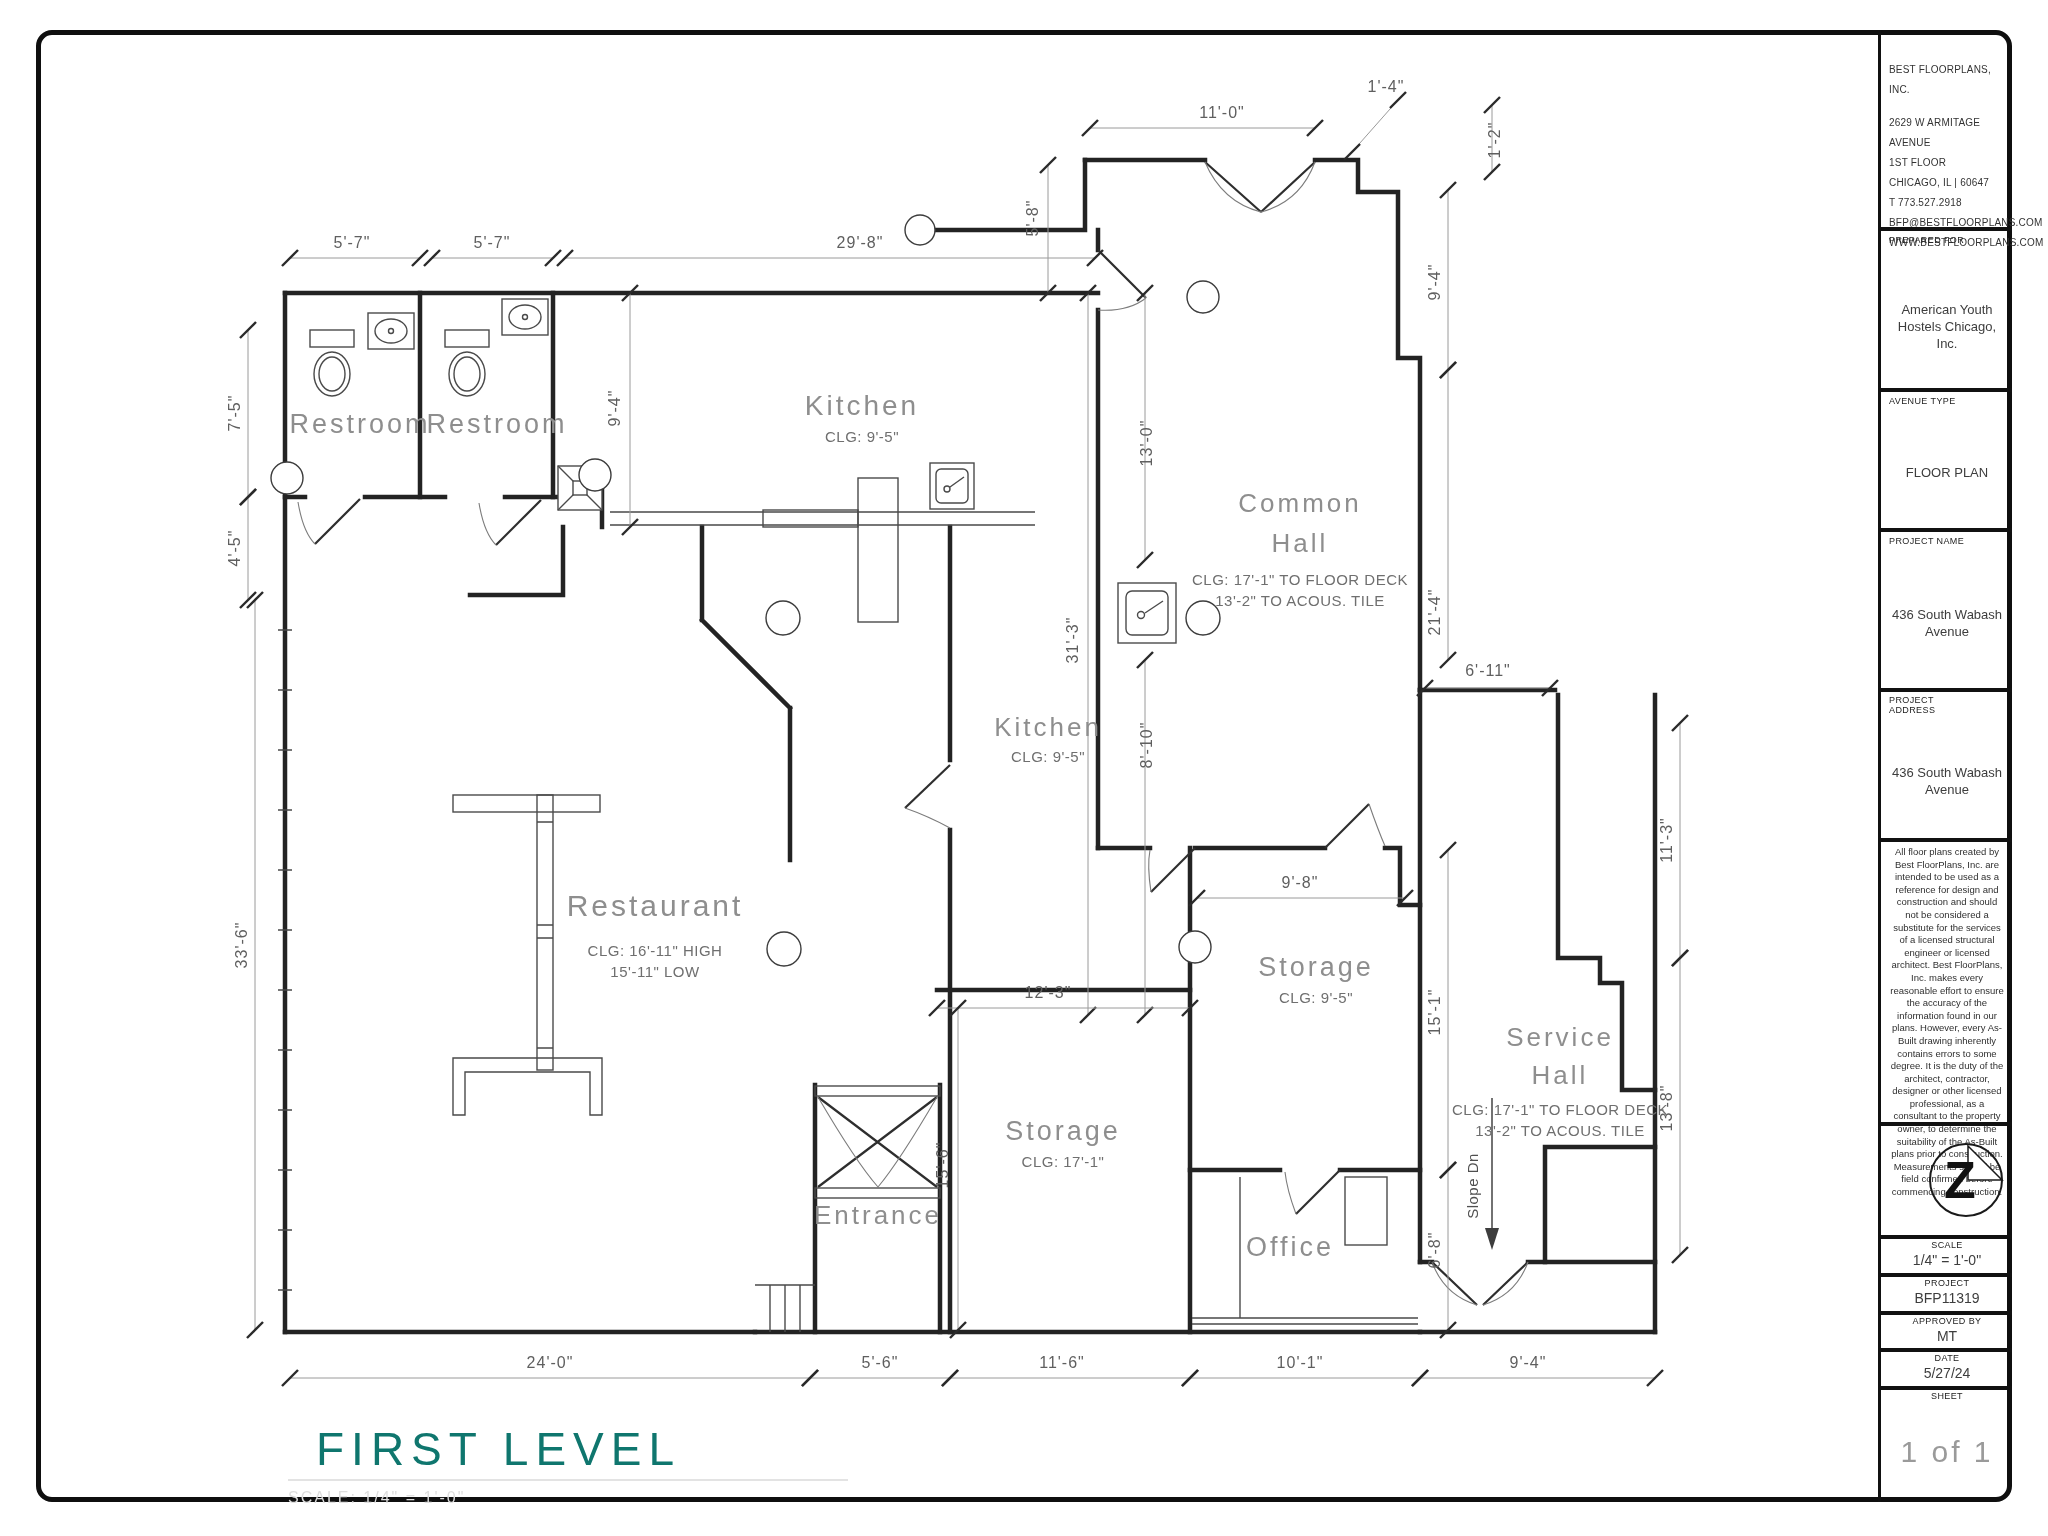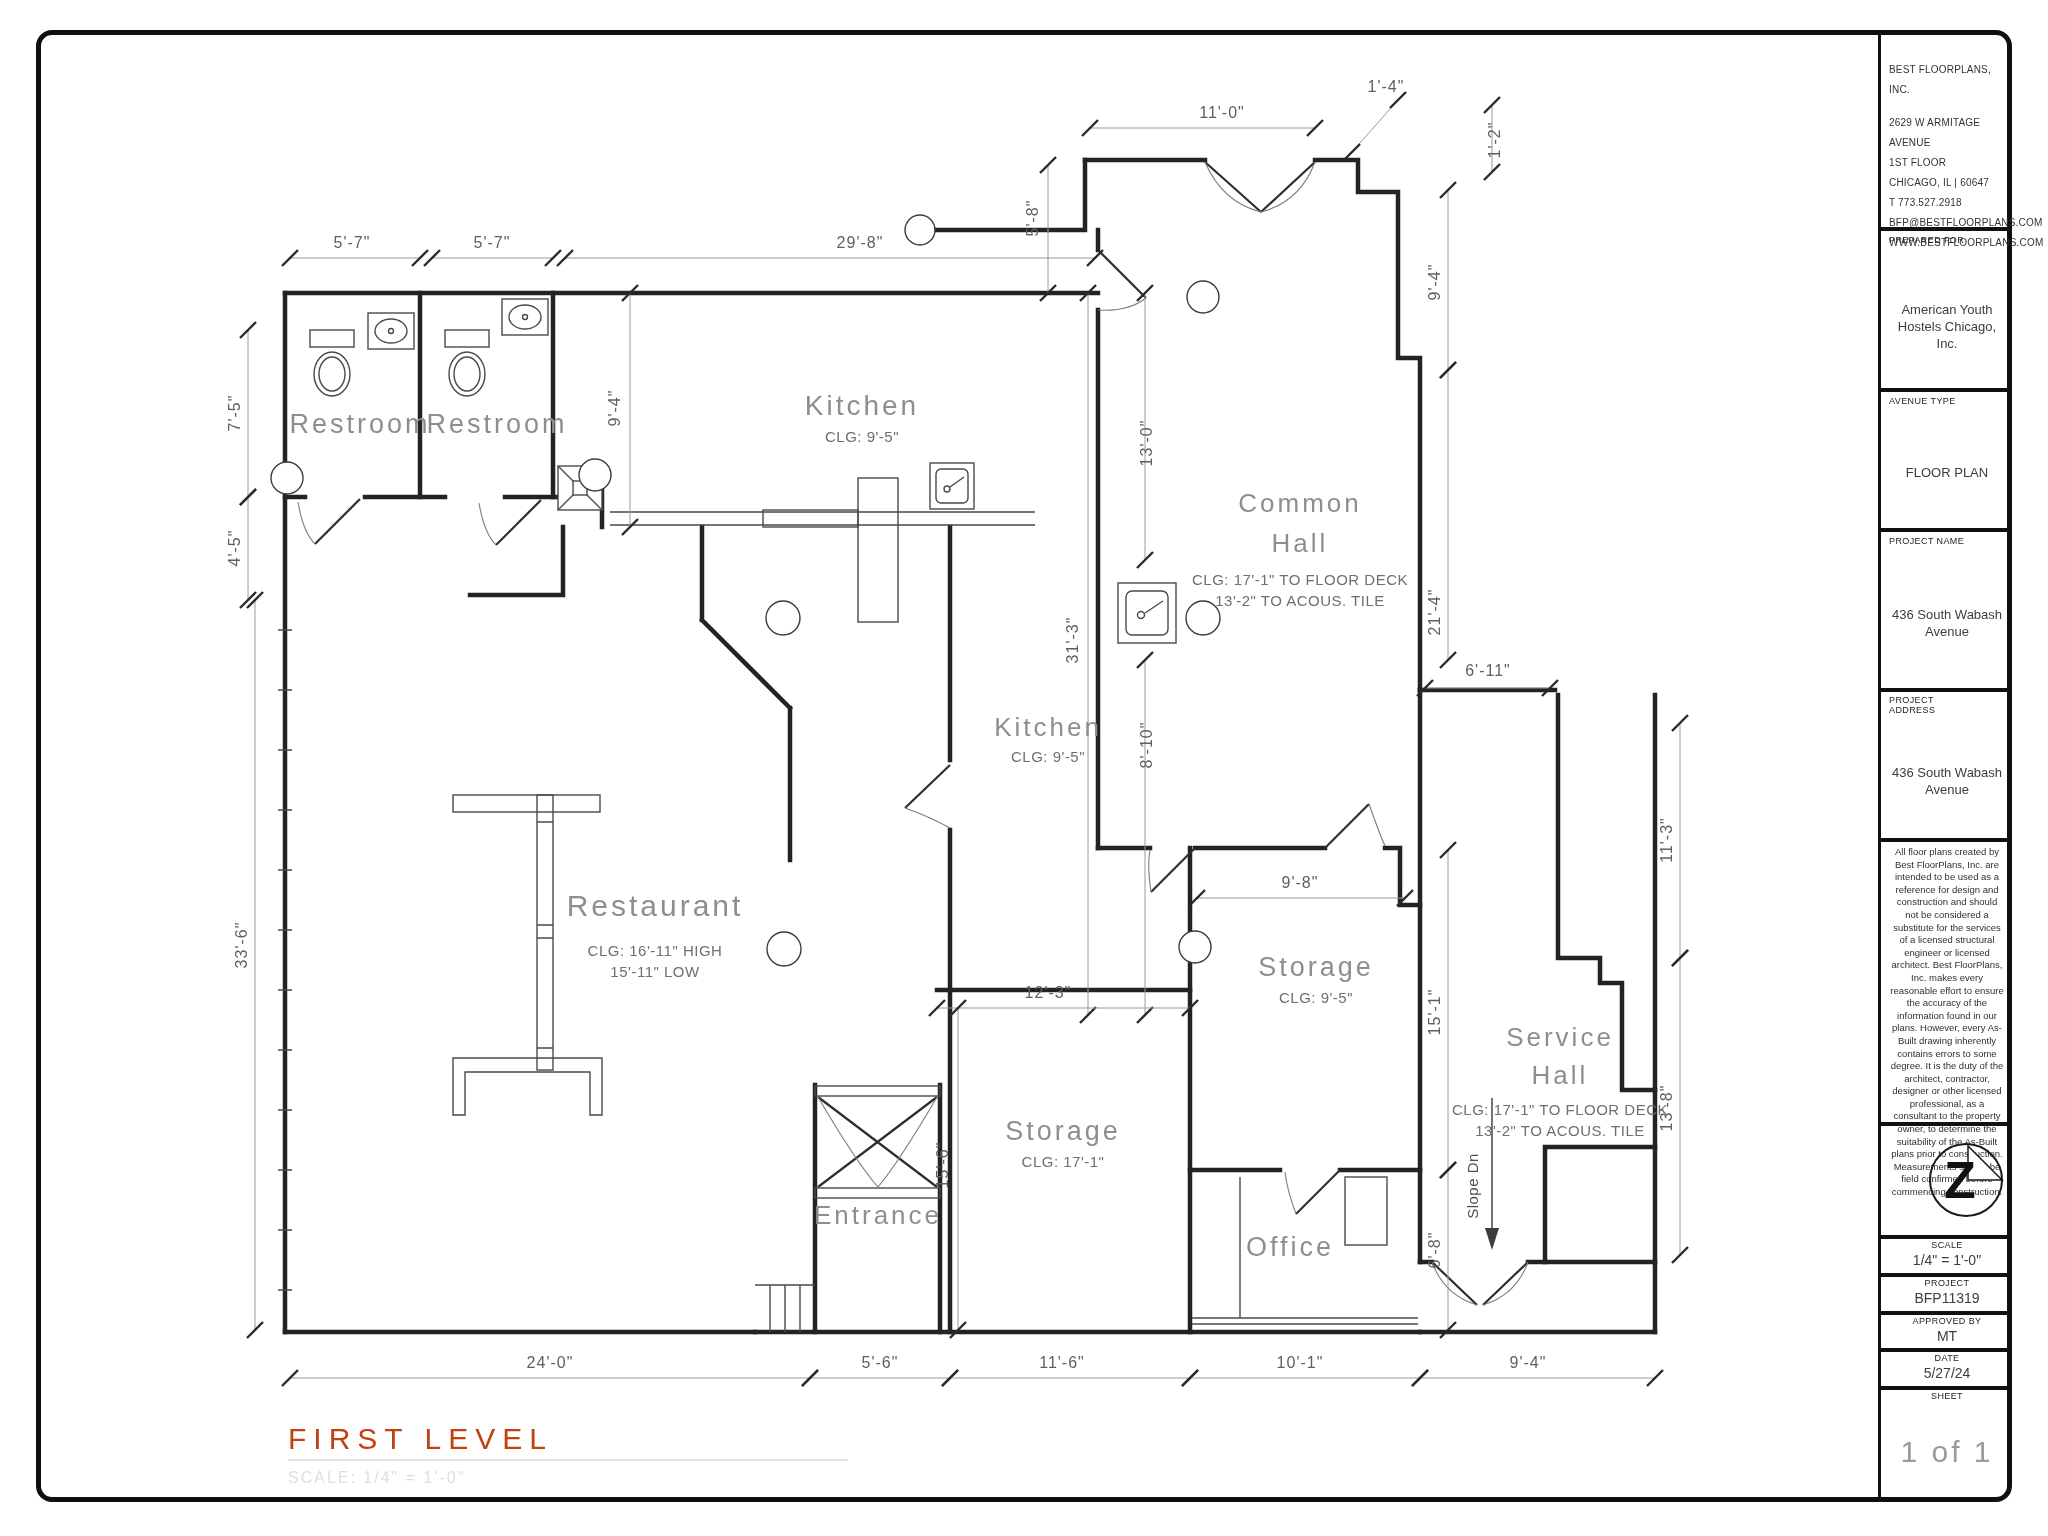--- a/index.html
+++ b/index.html
@@ -13,21 +13,21 @@
   .tb-co .co-name{margin-bottom:13px;}
   .tb-bar{position:absolute;left:0;width:131px;height:4px;background:#111;}
   .tb-label{font-size:9px;letter-spacing:.4px;color:#222;}
   .tb-value{font-size:13px;line-height:17px;text-align:center;color:#3d3d3d;margin-top:16px;}
   .tb-disc{font-size:9.5px;line-height:12.6px;text-align:center;color:#2f2f2f;}
   .tb-cell-label{font-size:9px;text-align:center;color:#222;letter-spacing:.4px;}
   .tb-cell-value{font-size:14px;text-align:center;color:#3d3d3d;}
   .tb-sheetnum{font-size:30px;text-align:center;color:#9a9a9a;letter-spacing:3px;}
   
   #plan-title{position:absolute;left:288px;top:1422px;color:#cfcfcf;}
-  #plan-title .pt-main{font-size:30px;letter-spacing:7px;color:#c2410c;}
+  #plan-title .pt-main{font-size:46px;letter-spacing:7px;color:#0f766e;margin-left:28px;}
   #plan-title .pt-rule{width:560px;height:2px;background:#e3e3e3;margin-top:3px;}
   #plan-title .pt-scale{font-size:16px;letter-spacing:2px;color:#dedede;margin-top:8px;}
   
   .wall{stroke:#232323;stroke-width:4.5;fill:none;stroke-linecap:square;}
   .thin{stroke:#4a4a4a;stroke-width:1.4;fill:none;}
   .fix{stroke:#4a4a4a;stroke-width:1.4;fill:#fff;}
   .door{stroke:#2e2e2e;stroke-width:2.2;fill:none;}
   .arc{stroke:#7c7c7c;stroke-width:1.1;fill:none;}
   .dim{stroke:#9a9a9a;stroke-width:1;fill:none;}
   .tick{stroke:#2a2a2a;stroke-width:2.4;}

